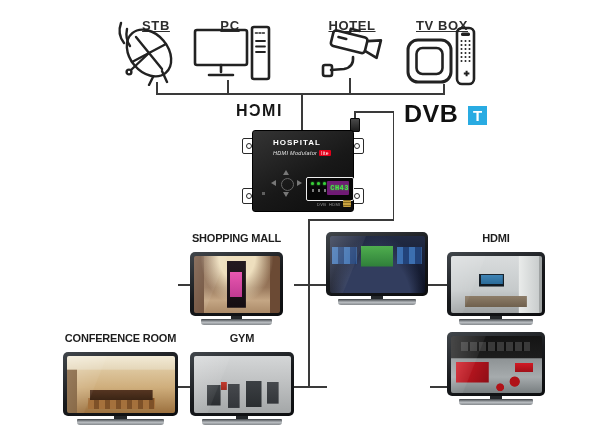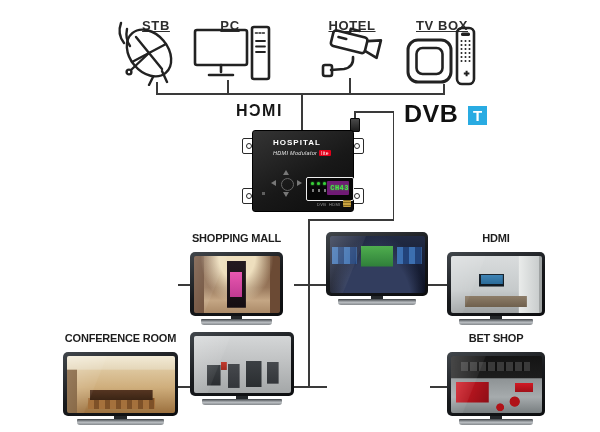--- a/index.html
+++ b/index.html
@@ -292,30 +292,30 @@
   <div class="tv" style="left:63px;top:332px;width:115px;">
     <div class="tv-label">CONFERENCE ROOM</div>
     <div class="tv-frame">
         <div class="screen s-conference"></div>
       </div>
     <div class="tv-neck"></div>
     <div class="tv-stand"></div>
   </div>
 
   <div class="tv" style="left:190px;top:332px;width:104px;">
+    <div class="tv-label">GYM</div>
     <div class="tv-frame">
         <div class="screen s-gym"></div>
       </div>
     <div class="tv-neck"></div>
     <div class="tv-stand"></div>
   </div>
 
 
   <div class="tv" style="left:447px;top:332px;width:98px;">
-    <div class="tv-label">BET SHOP</div>
     <div class="tv-frame">
         <div class="screen s-betshop"></div>
       </div>
     <div class="tv-neck"></div>
     <div class="tv-stand"></div>
   </div>
 
 </div>
 
 </body></html>

